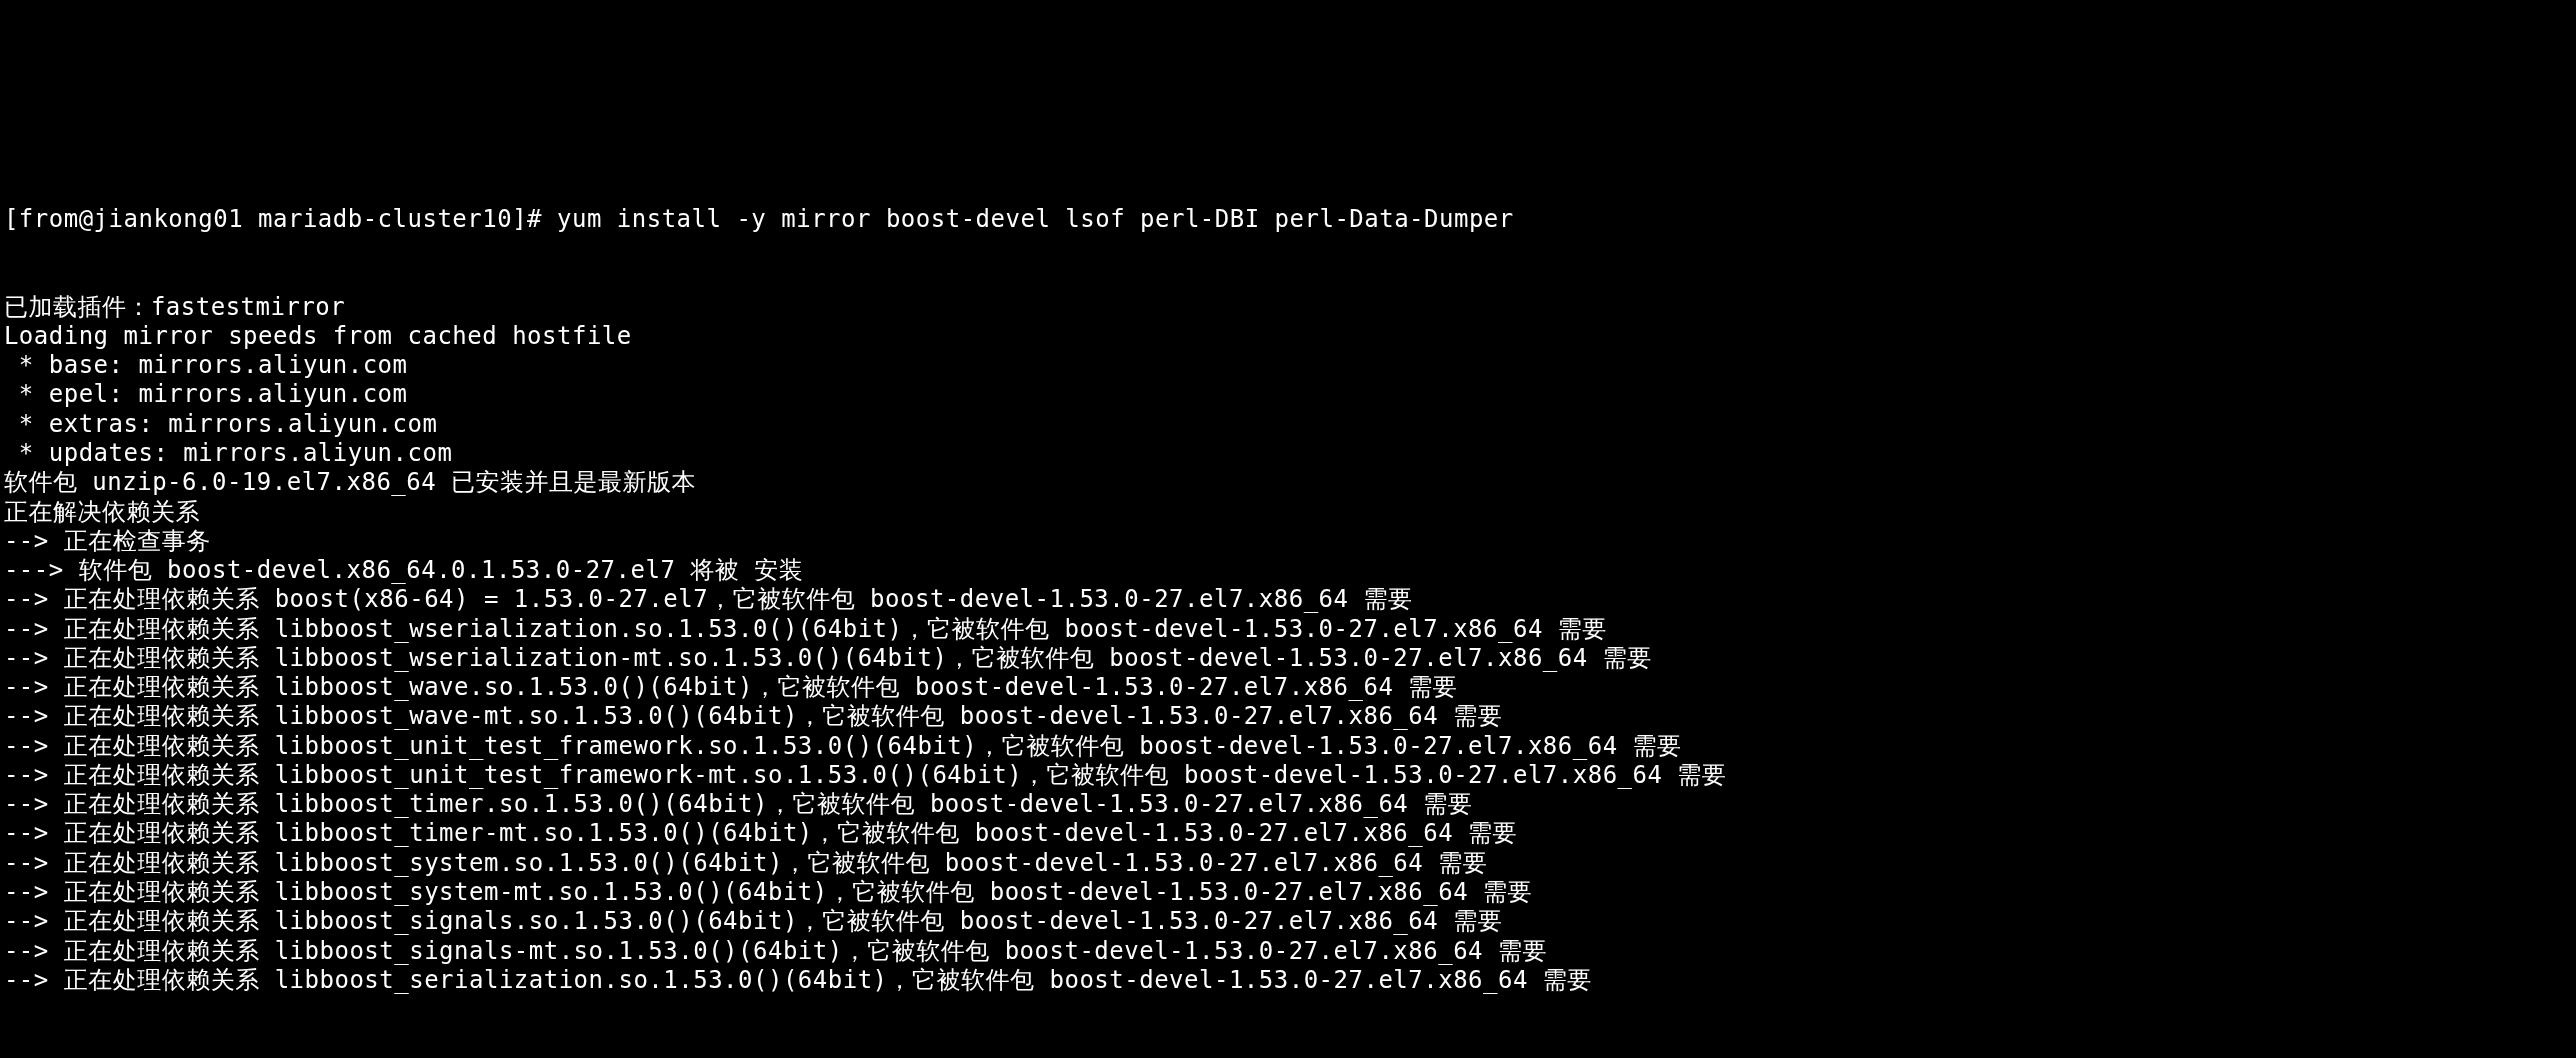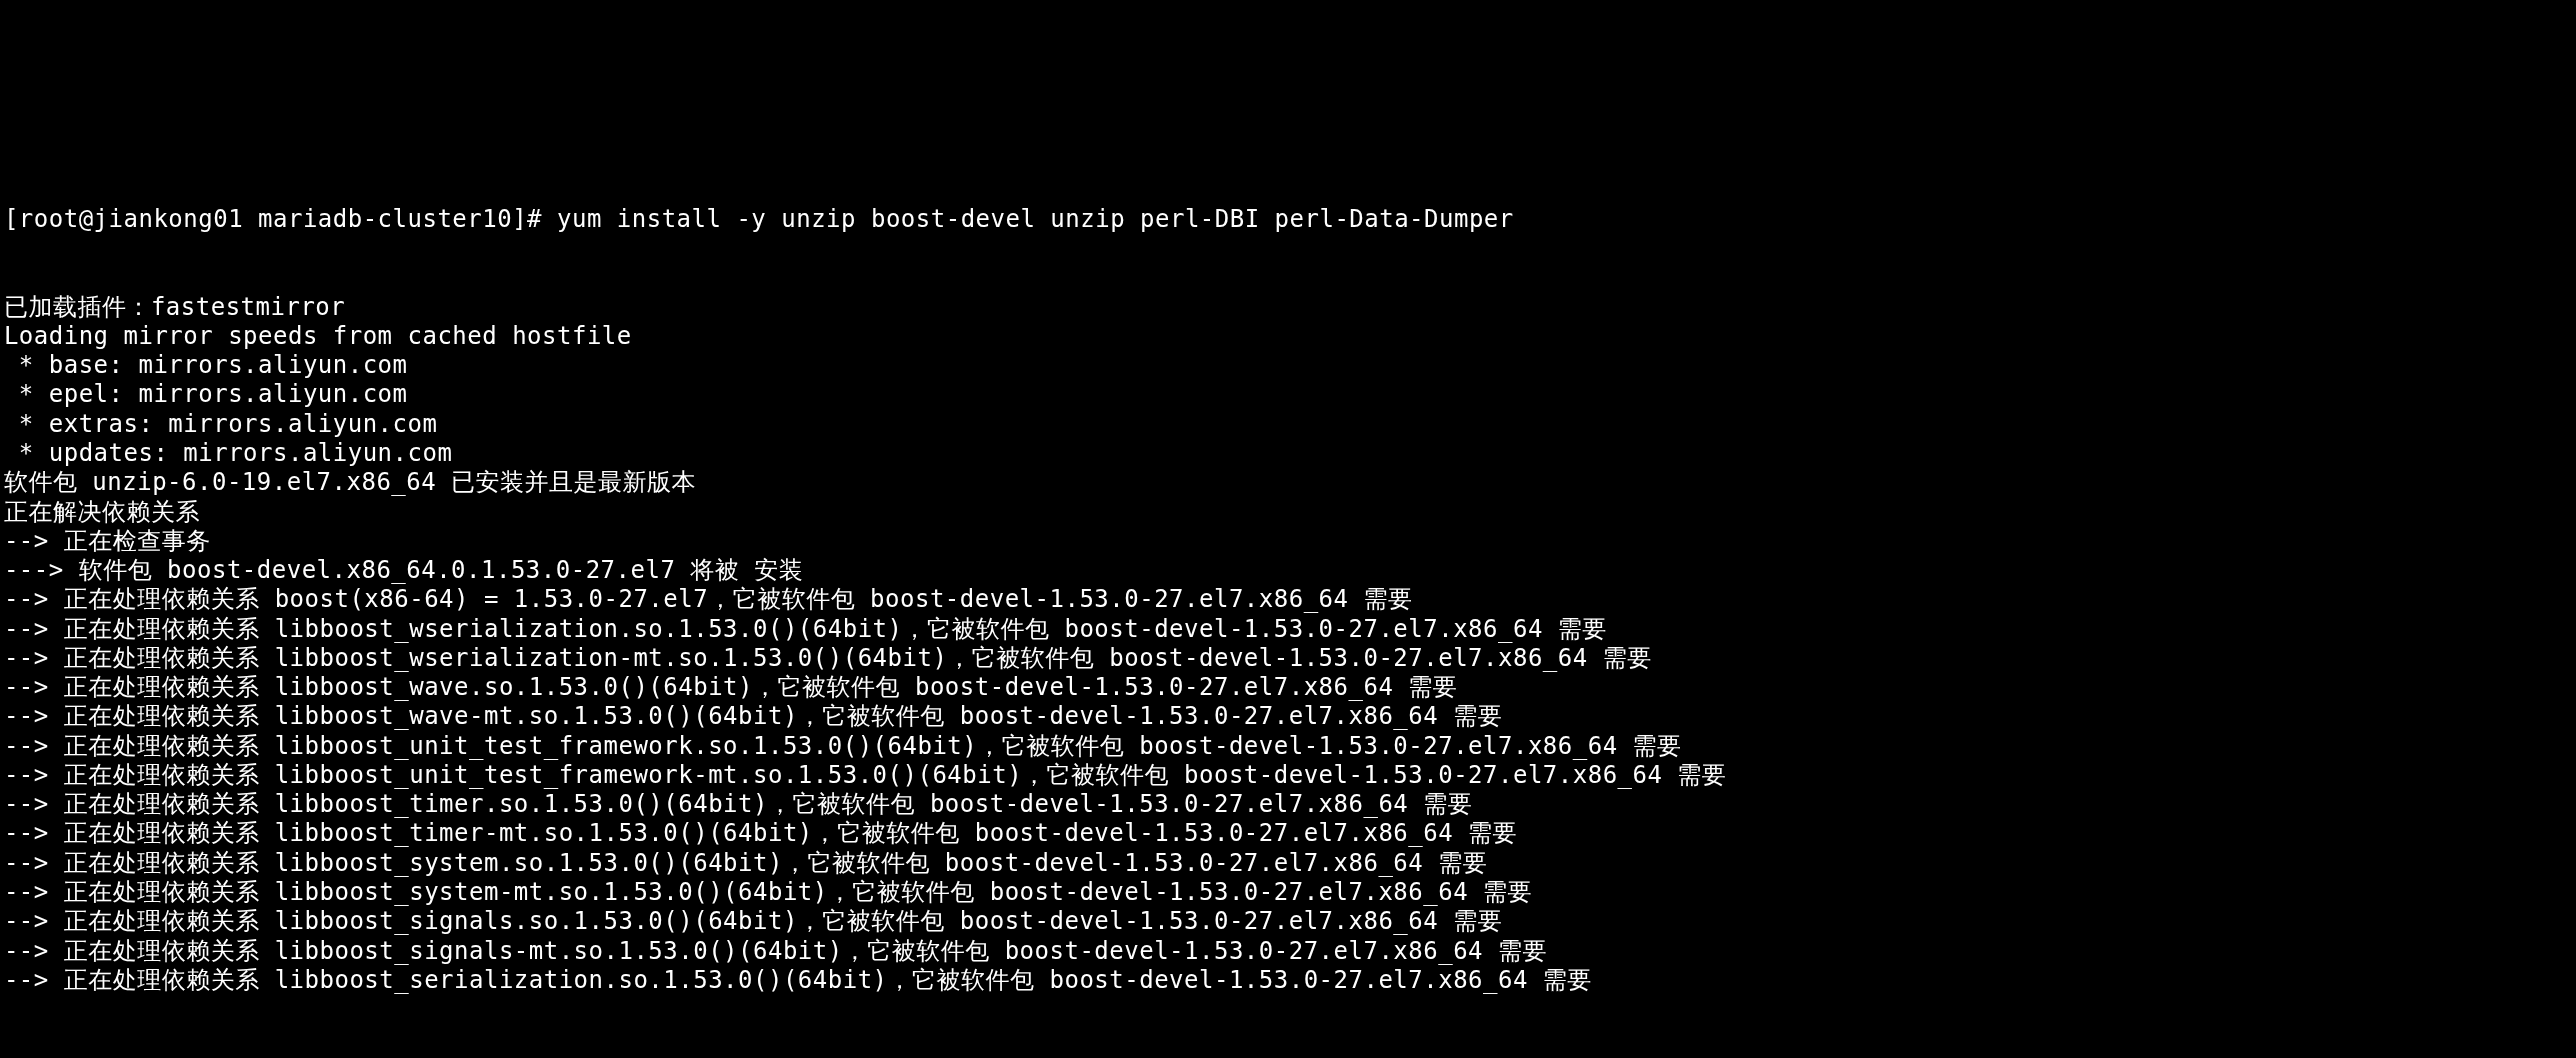--- a/index.html
+++ b/index.html
@@ -20,19 +20,19 @@
   .line {
     display: block;
   }
 </style>
 </head>
 <body>
 
 
 
 <div class="terminal">
-  <span class="line"><span>[root@jiankong01 mariadb-cluster10]# </span><span>yum install -y unzip boost-devel unzip perl-DBI perl-Data-Dumper</span></span>
+  <span class="line"><span>[from@jiankong01 mariadb-cluster10]# </span><span>yum install -y mirror boost-devel lsof perl-DBI perl-Data-Dumper</span></span>
   <div id="output"><span class="line">已加载插件：fastestmirror</span><span class="line">Loading mirror speeds from cached hostfile</span><span class="line"> * base: mirrors.aliyun.com</span><span class="line"> * epel: mirrors.aliyun.com</span><span class="line"> * extras: mirrors.aliyun.com</span><span class="line"> * updates: mirrors.aliyun.com</span><span class="line">软件包 unzip-6.0-19.el7.x86_64 已安装并且是最新版本</span><span class="line">正在解决依赖关系</span><span class="line">--&gt; 正在检查事务</span><span class="line">---&gt; 软件包 boost-devel.x86_64.0.1.53.0-27.el7 将被 安装</span><span class="line">--&gt; 正在处理依赖关系 boost(x86-64) = 1.53.0-27.el7，它被软件包 boost-devel-1.53.0-27.el7.x86_64 需要</span><span class="line">--&gt; 正在处理依赖关系 libboost_wserialization.so.1.53.0()(64bit)，它被软件包 boost-devel-1.53.0-27.el7.x86_64 需要</span><span class="line">--&gt; 正在处理依赖关系 libboost_wserialization-mt.so.1.53.0()(64bit)，它被软件包 boost-devel-1.53.0-27.el7.x86_64 需要</span><span class="line">--&gt; 正在处理依赖关系 libboost_wave.so.1.53.0()(64bit)，它被软件包 boost-devel-1.53.0-27.el7.x86_64 需要</span><span class="line">--&gt; 正在处理依赖关系 libboost_wave-mt.so.1.53.0()(64bit)，它被软件包 boost-devel-1.53.0-27.el7.x86_64 需要</span><span class="line">--&gt; 正在处理依赖关系 libboost_unit_test_framework.so.1.53.0()(64bit)，它被软件包 boost-devel-1.53.0-27.el7.x86_64 需要</span><span class="line">--&gt; 正在处理依赖关系 libboost_unit_test_framework-mt.so.1.53.0()(64bit)，它被软件包 boost-devel-1.53.0-27.el7.x86_64 需要</span><span class="line">--&gt; 正在处理依赖关系 libboost_timer.so.1.53.0()(64bit)，它被软件包 boost-devel-1.53.0-27.el7.x86_64 需要</span><span class="line">--&gt; 正在处理依赖关系 libboost_timer-mt.so.1.53.0()(64bit)，它被软件包 boost-devel-1.53.0-27.el7.x86_64 需要</span><span class="line">--&gt; 正在处理依赖关系 libboost_system.so.1.53.0()(64bit)，它被软件包 boost-devel-1.53.0-27.el7.x86_64 需要</span><span class="line">--&gt; 正在处理依赖关系 libboost_system-mt.so.1.53.0()(64bit)，它被软件包 boost-devel-1.53.0-27.el7.x86_64 需要</span><span class="line">--&gt; 正在处理依赖关系 libboost_signals.so.1.53.0()(64bit)，它被软件包 boost-devel-1.53.0-27.el7.x86_64 需要</span><span class="line">--&gt; 正在处理依赖关系 libboost_signals-mt.so.1.53.0()(64bit)，它被软件包 boost-devel-1.53.0-27.el7.x86_64 需要</span><span class="line">--&gt; 正在处理依赖关系 libboost_serialization.so.1.53.0()(64bit)，它被软件包 boost-devel-1.53.0-27.el7.x86_64 需要</span></div>
 </div>
 
 
 
 
 
 </body></html>

